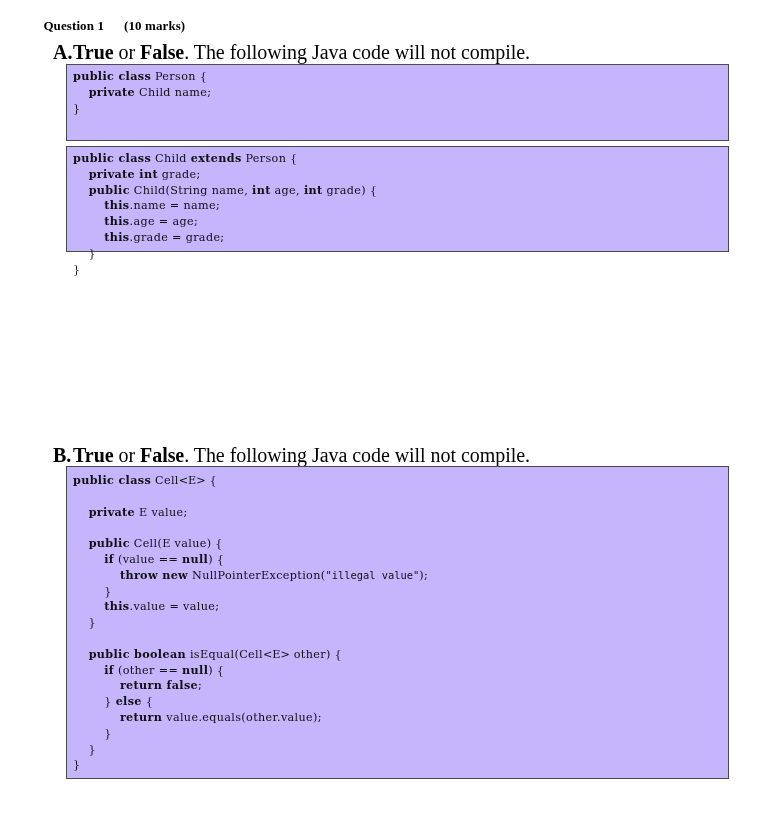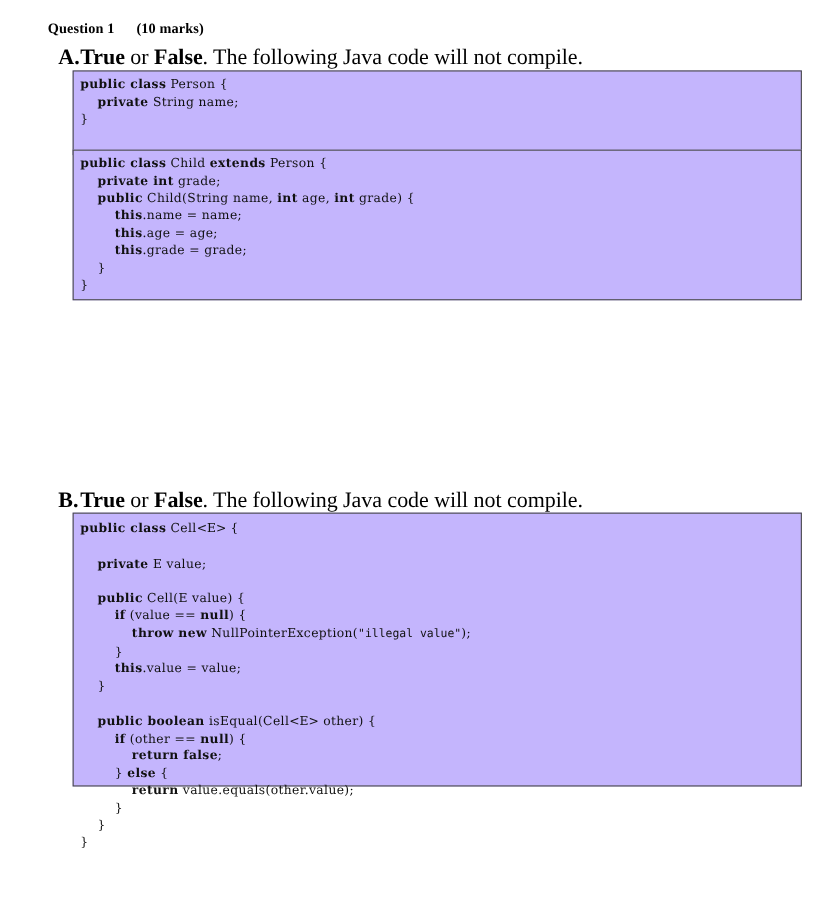--- a/index.html
+++ b/index.html
@@ -57,22 +57,22 @@
   
   .code-box {
     position: absolute;
     left: 66px;
     width: 663px;
     box-sizing: border-box;
     border: 1px solid #4a4a4a;
     background: #c4b5fd;
   }
   #code-box-1 { top: 64px;  height: 77px; }
-  #code-box-2 { top: 136px; height: 137px; }
-  #code-box-3 { top: 466px; height: 249px; }
+  #code-box-2 { top: 146px; height: 106px; }
+  #code-box-3 { top: 466px; height: 313px; }
 
   .code-listing {
     font-family: "DejaVu Serif", "Liberation Serif", serif;
     font-size: 11.2px;
     line-height: 15.8px;
     white-space: pre;
     padding: 4px 0 4px 6px;
     letter-spacing: 0.35px;
     color: #111111;
   }
@@ -103,21 +103,21 @@
 
   <div class="question-heading">
     <span>Question 1</span><span class="marks">(10 marks)</span>
   </div>
 
   <div class="part-prompt" id="part-a-prompt">
     <span class="part-letter">A.</span><b>True</b><span> or </span><b>False</b><span>. The following Java code will not compile.</span>
   </div>
 
   <div class="code-box" id="code-box-1">
-    <div class="code-listing"><div class="line"><span class="kw">public class</span><span> Person {</span></div><div class="line"><span>    </span><span class="kw">private</span><span> String name;</span></div><div class="line"><span>}</span></div></div>
+    <div class="code-listing"><div class="line"><span class="kw">public class</span><span> Person {</span></div><div class="line"><span>    </span><span class="kw">private</span><span> Child name;</span></div><div class="line"><span>}</span></div></div>
   </div>
 
   <div class="code-box" id="code-box-2">
     <div class="code-listing"><div class="line"><span class="kw">public class</span><span> Child </span><span class="kw">extends</span><span> Person {</span></div><div class="line"><span>    </span><span class="kw">private int</span><span> grade;</span></div><div class="line"><span>    </span><span class="kw">public</span><span> Child(String name, </span><span class="kw">int</span><span> age, </span><span class="kw">int</span><span> grade) {</span></div><div class="line"><span>        </span><span class="kw">this</span><span>.name = name;</span></div><div class="line"><span>        </span><span class="kw">this</span><span>.age = age;</span></div><div class="line"><span>        </span><span class="kw">this</span><span>.grade = grade;</span></div><div class="line"><span>    }</span></div><div class="line"><span>}</span></div></div>
   </div>
 
   <div class="part-prompt" id="part-b-prompt">
     <span class="part-letter">B.</span><b>True</b><span> or </span><b>False</b><span>. The following Java code will not compile.</span>
   </div>
 

